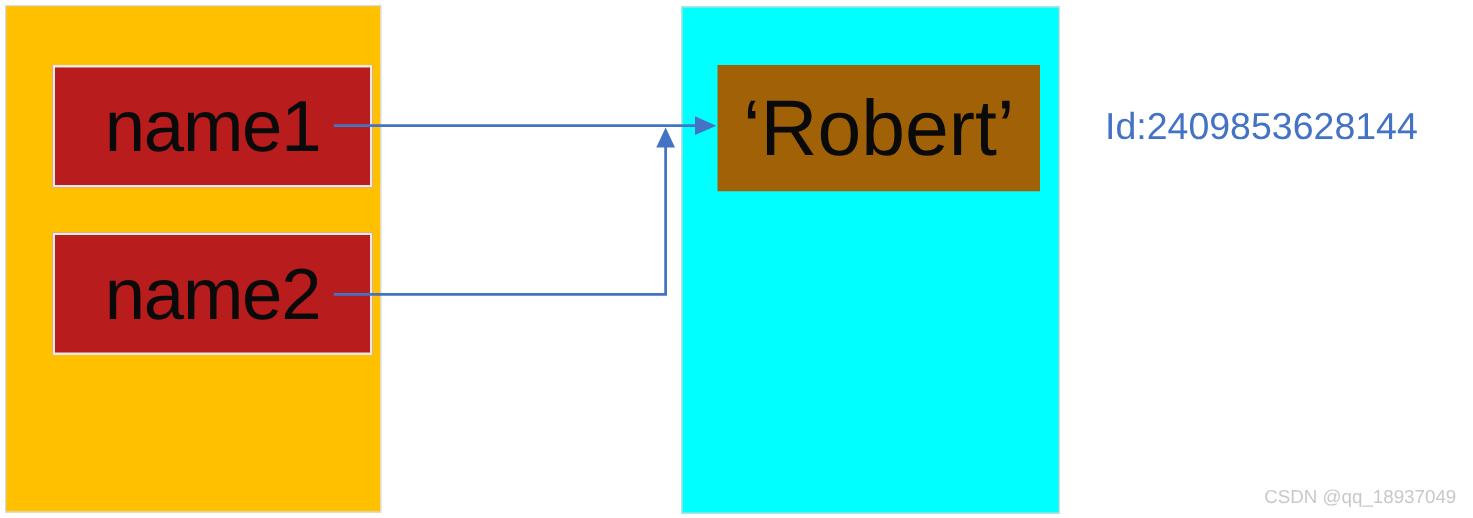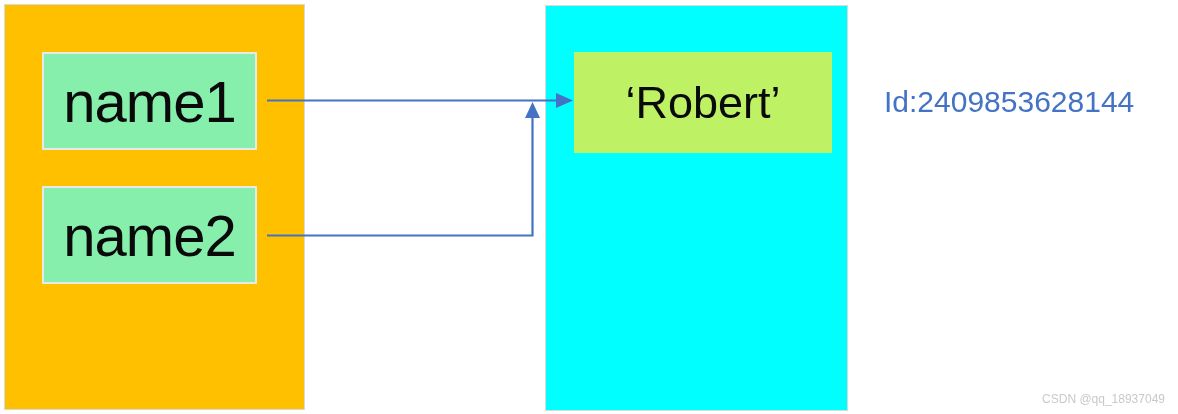--- a/index.html
+++ b/index.html
@@ -27,62 +27,62 @@
   }
   .frame-object {
     left: 545px; top: 5px;
     width: 303px; height: 406px;
     background: #00FFFF;
   }
   .var-box {
     position: absolute;
     box-sizing: border-box;
     left: 37px;
-    width: 215px; height: 98px;
-    background: #86efac;
+    width: 256px; height: 98px;
+    background: #b91c1c;
     border: 2px solid #e9e9e9;
     display: flex;
     align-items: center;
     justify-content: center;
     font-size: 58px;
     color: #0a0a0a;
     letter-spacing: -1px;
   }
   .var-box-1 { top: 47px; }
   .var-box-2 { top: 181px; }
   .value-box {
     position: absolute;
     left: 28px; top: 46px;
     width: 258px; height: 101px;
-    background: #bef264;
+    background: #a16207;
     display: flex;
     align-items: center;
     justify-content: center;
-    font-size: 45px;
+    font-size: 63px;
     color: #0a0a0a;
   }
   .id-label {
     position: absolute;
     left: 884px; top: 87px;
     font-size: 30px;
     line-height: 1;
     color: #4472C4;
     letter-spacing: 0px;
     white-space: nowrap;
   }
   .arrows-layer {
     position: absolute;
     left: 0; top: 0;
     width: 1178px; height: 414px;
     pointer-events: none;
   }
   .watermark {
     position: absolute;
     right: 13px; bottom: 8px;
-    font-size: 12px;
+    font-size: 15px;
     color: #c9c9c9;
     white-space: nowrap;
   }
 </style>
 </head>
 <body>
 
 <div class="canvas">
 
   <div class="frame frame-variables">

